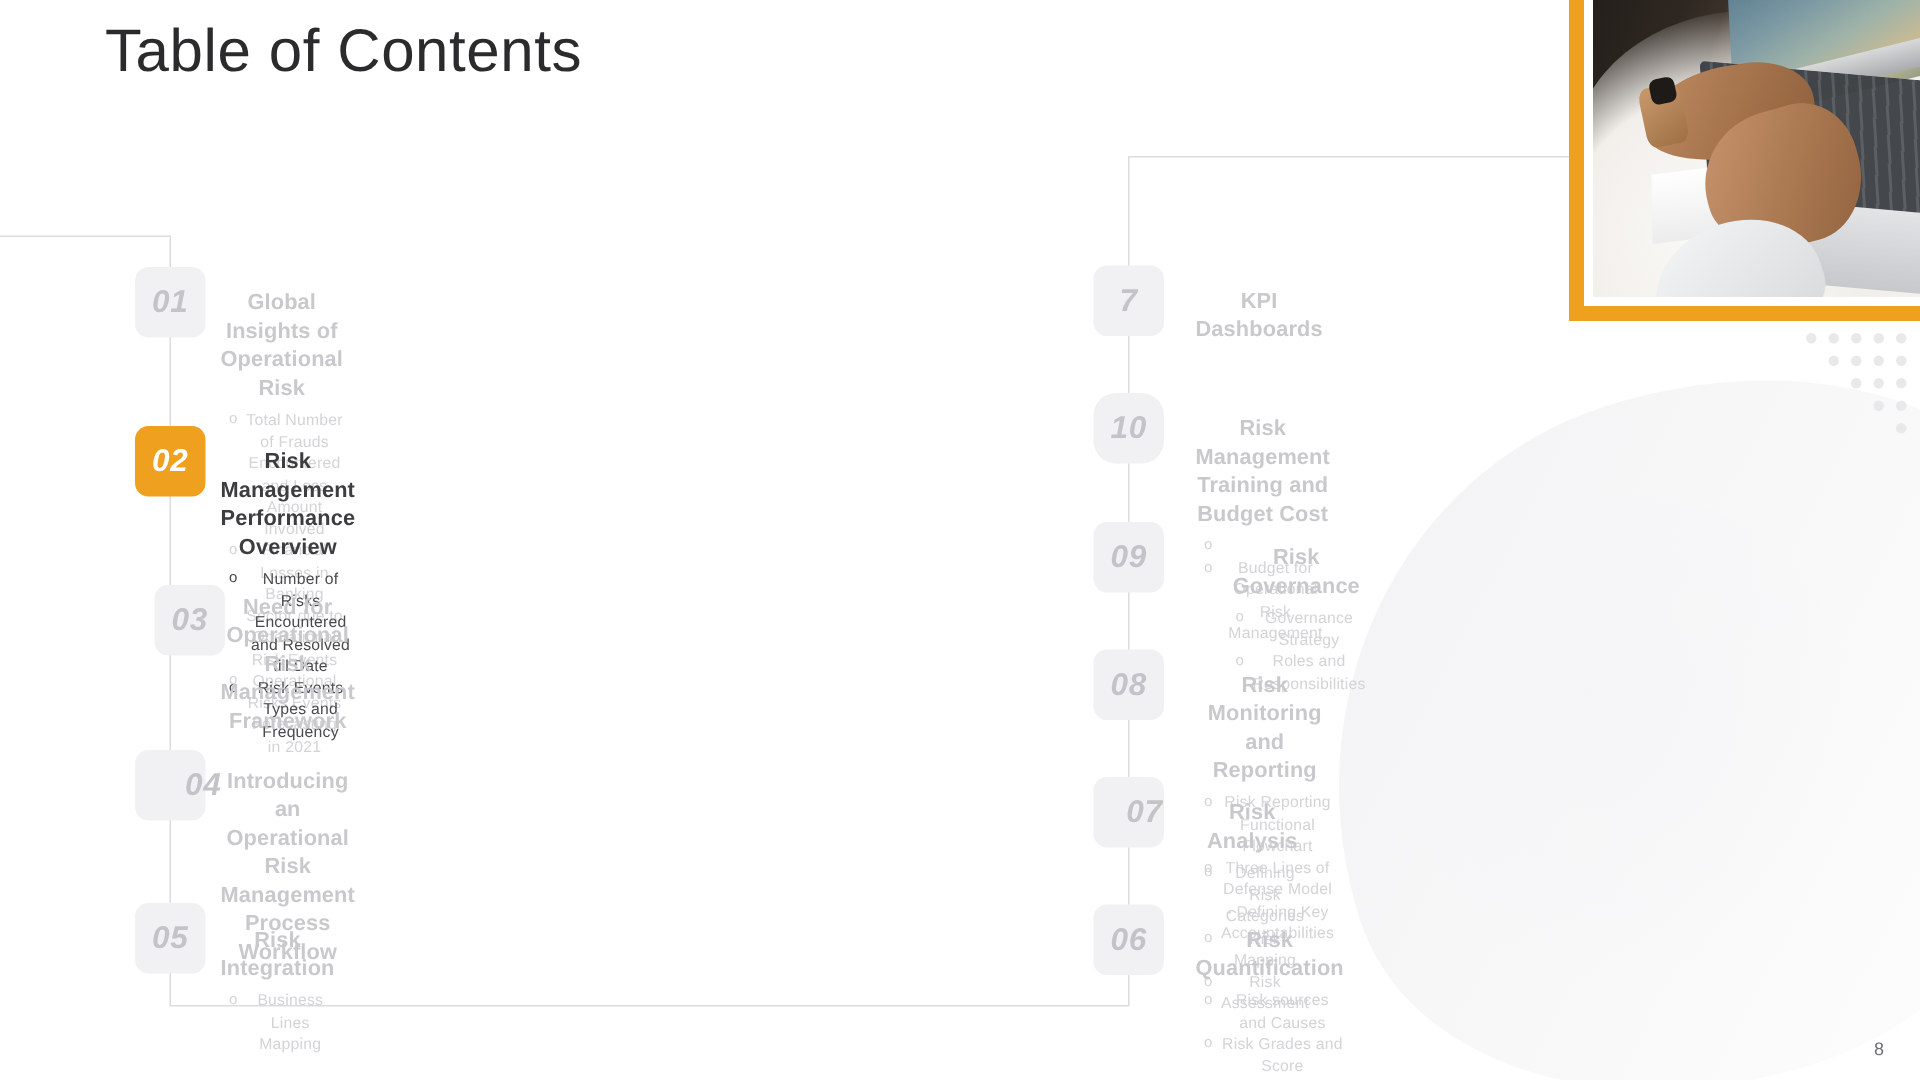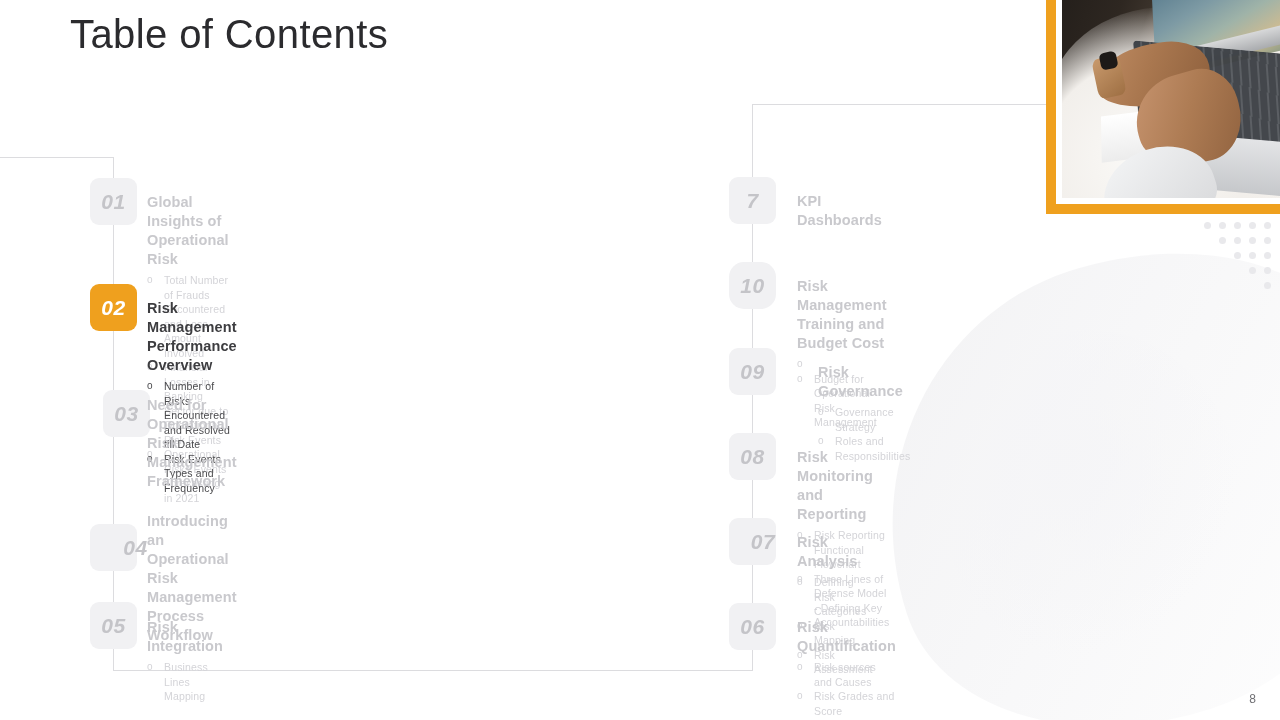--- a/index.html
+++ b/index.html
@@ -7,20 +7,21 @@
     width: 1280px; height: 720px;
     background: #ffffff;
     font-family: "Liberation Sans", sans-serif;
     overflow: hidden;
   }
   .slide {
     position: relative;
     width: 1280px; height: 720px;
     background: #ffffff;
     overflow: hidden;
+    text-align: center;
   }
 
   
   .bg-swoosh {
     position: absolute;
     right: -120px; top: 260px;
     width: 520px; height: 460px;
     border-radius: 50% 50% 50% 50% / 60% 40% 60% 40%;
     background: linear-gradient(135deg, rgba(240,240,242,.85), rgba(250,250,251,.1));
     transform: rotate(-18deg);
@@ -299,21 +300,21 @@
         </div>
       </div>
       <div class="toc-item">
         <div class="num-badge" style="left: 103px; top: 390px;">03</div>
         <div class="item-body" style="left: 147px; top: 396px;">
           <div class="item-title">Need for Operational Risk
 Management Framework</div>
         </div>
       </div>
       <div class="toc-item">
-        <div class="num-badge" style="left: 90px; top: 524px; padding-left: 44px;">04</div>
+        <div class="num-badge" style="left: 90px; top: 500px; padding-left: 44px;">04</div>
         <div class="item-body" style="left: 147px; top: 512px;">
           <div class="item-title">Introducing an Operational Risk
 Management Process Workflow</div>
         </div>
       </div>
       <div class="toc-item">
         <div class="num-badge" style="left: 90px; top: 602px;">05</div>
         <div class="item-body" style="left: 147px; top: 618px;">
           <div class="item-title">Risk Integration</div>
           <div class="sub-list">

